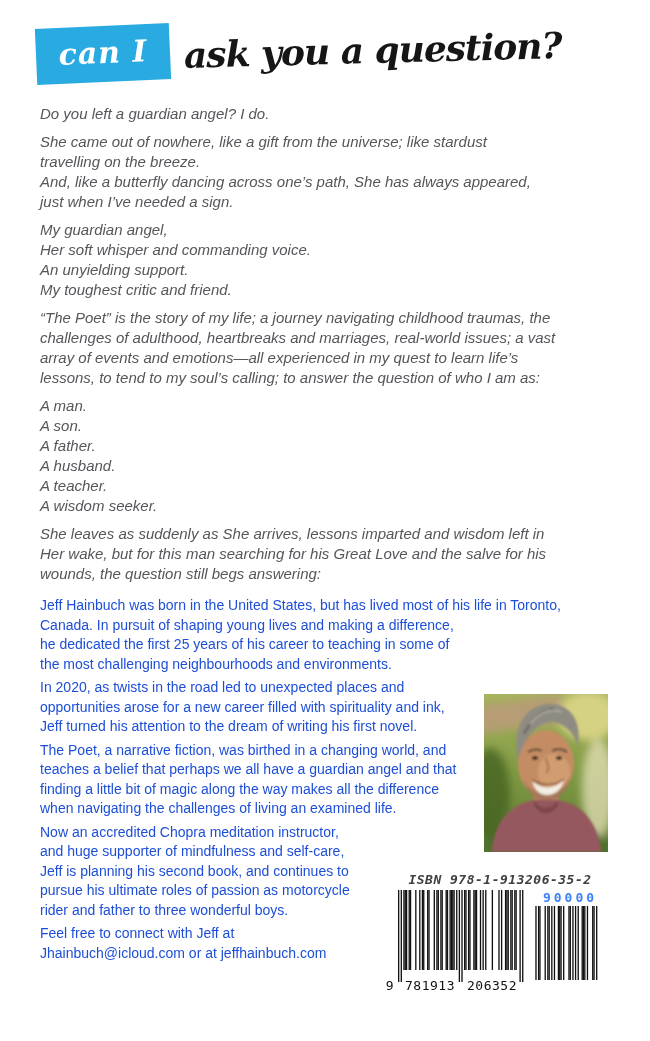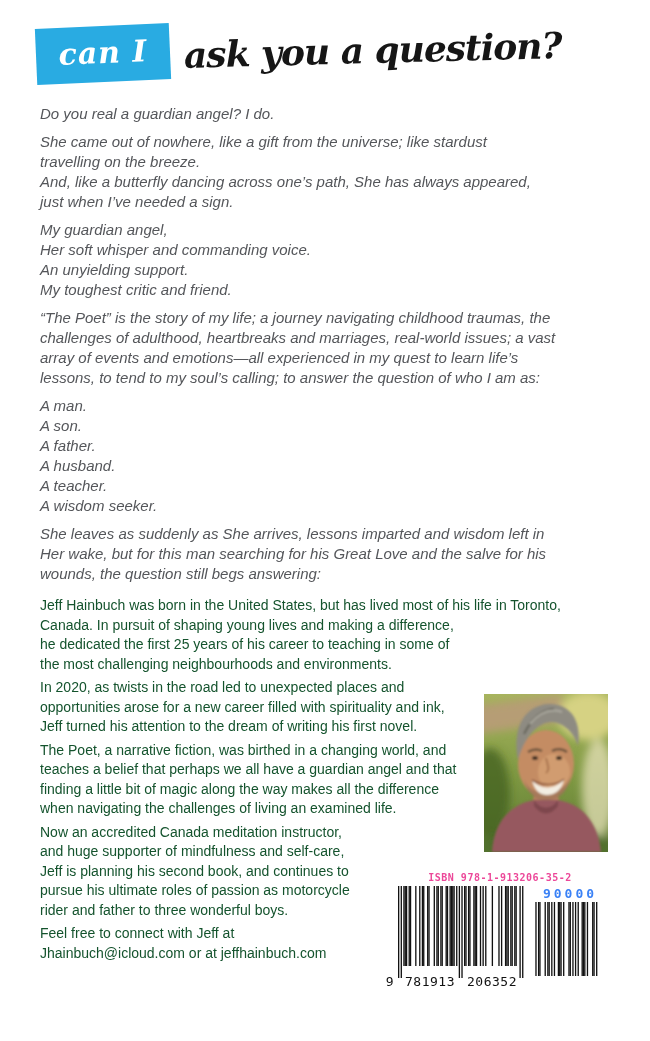--- a/index.html
+++ b/index.html
@@ -25,31 +25,31 @@
   
   .content{position:absolute;left:40px;top:104px;width:578px;}
   .synopsis p{
     margin:0 0 8px 0;font-size:15px;line-height:20px;color:#54565a;
     white-space:pre-line;
     font-style:italic;
   }
   .synopsis p.italic{font-style:italic;}
   .bio{margin-top:12px;}
   .bio p{
-    margin:0 0 4px 0;font-size:14px;line-height:19.5px;color:#14532d;
+    margin:0 0 4px 0;font-size:14px;line-height:19.5px;color:#1d4ed8;
     white-space:pre-line;
   }
   
   .photo{position:absolute;top:694px;left:484px;width:124px;height:158px;}
   .photo svg{display:block;width:124px;height:158px;}
   
   .barcode{position:absolute;top:872px;left:386px;width:228px;background:#ffffff;}
   .isbn-line{
-    font-family:"DejaVu Sans Mono", monospace;font-size:10px;font-weight:700;
-    letter-spacing:0.5px;color:#ec4899;text-align:center;white-space:nowrap;
+    font-family:"DejaVu Sans Mono", monospace;font-size:13px;font-weight:700;
+    letter-spacing:0.5px;color:#404040;text-align:center;white-space:nowrap;font-style:italic;
   }
   .bars-row{display:flex;align-items:flex-start;margin-top:3px;}
   svg.main-bars{width:138px;height:102px;flex:none;}
   svg.main-bars rect,svg.addon-bars rect{fill:#111;}
   svg.main-bars text{
     font-family:"DejaVu Sans Mono", monospace;font-size:13px;fill:#111;letter-spacing:0.5px;
   }
   .addon{margin-left:6px;width:80px;}
   .addon-num{
     font-family:"DejaVu Sans Mono", monospace;font-size:13px;font-weight:700;
@@ -64,21 +64,21 @@
 
   <header class="header">
     <div class="can-box">
       <span>can I</span>
     </div>
     <div class="script-title">ask you a question?</div>
   </header>
 
   <main class="content">
     <section class="synopsis">
-      <p class="italic">Do you real a guardian angel? I do.</p>
+      <p class="italic">Do you left a guardian angel? I do.</p>
       <p class="italic">She came out of nowhere, like a gift from the universe; like stardust
 travelling on the breeze.
 And, like a butterfly dancing across one’s path, She has always appeared,
 just when I’ve needed a sign.</p>
       <p class="italic">My guardian angel,
 Her soft whisper and commanding voice.
 An unyielding support.
 My toughest critic and friend.</p>
       <p>“The Poet” is the story of my life; a journey navigating childhood traumas, the
 challenges of adulthood, heartbreaks and marriages, real-world issues; a vast
@@ -100,21 +100,21 @@
 Canada. In pursuit of shaping young lives and making a difference,
 he dedicated the first 25 years of his career to teaching in some of
 the most challenging neighbourhoods and environments.</p>
       <p>In 2020, as twists in the road led to unexpected places and
 opportunities arose for a new career filled with spirituality and ink,
 Jeff turned his attention to the dream of writing his first novel.</p>
       <p>The Poet, a narrative fiction, was birthed in a changing world, and
 teaches a belief that perhaps we all have a guardian angel and that
 finding a little bit of magic along the way makes all the difference
 when navigating the challenges of living an examined life.</p>
-      <p>Now an accredited Canada meditation instructor,
+      <p>Now an accredited Chopra meditation instructor,
 and huge supporter of mindfulness and self-care,
 Jeff is planning his second book, and continues to
 pursue his ultimate roles of passion as motorcycle
 rider and father to three wonderful boys.</p>
       <p>Feel free to connect with Jeff at
 Jhainbuch@icloud.com or at jeffhainbuch.com</p>
     </section>
   </main>
 
   <div class="photo">

